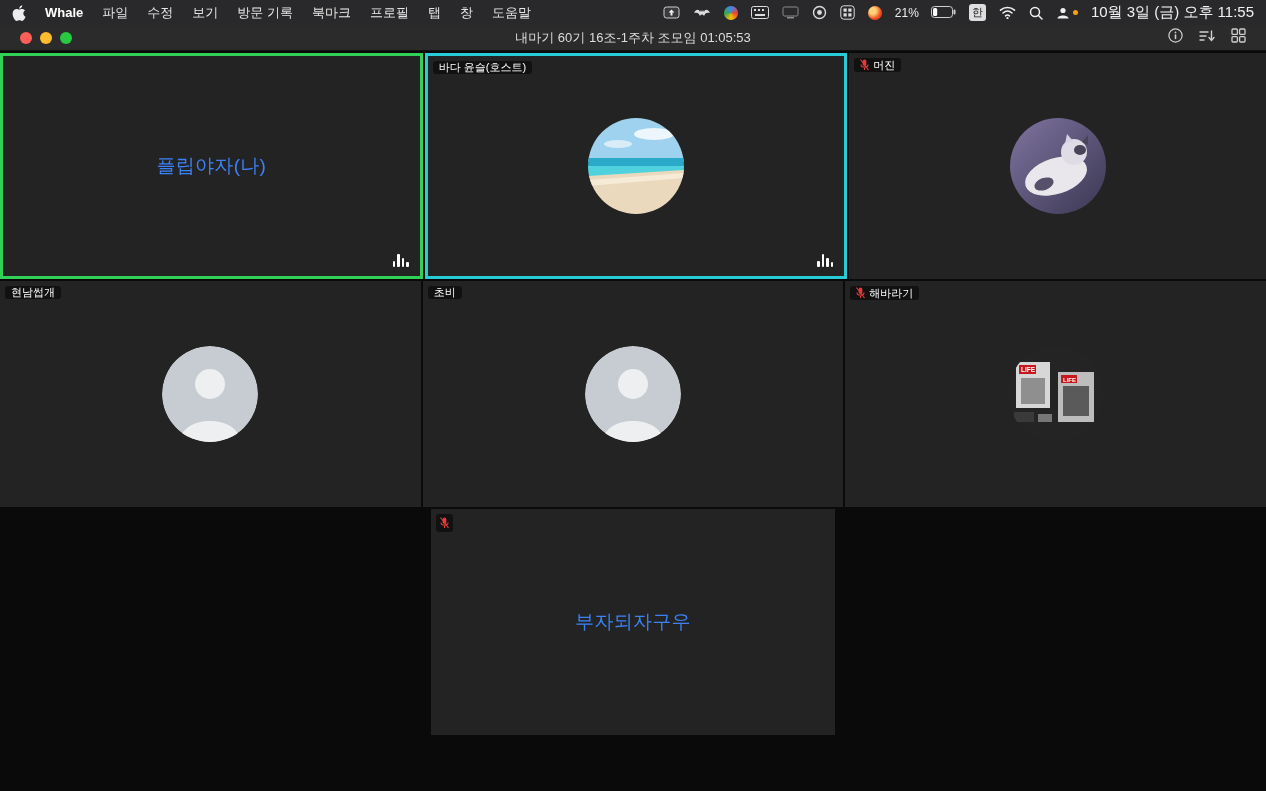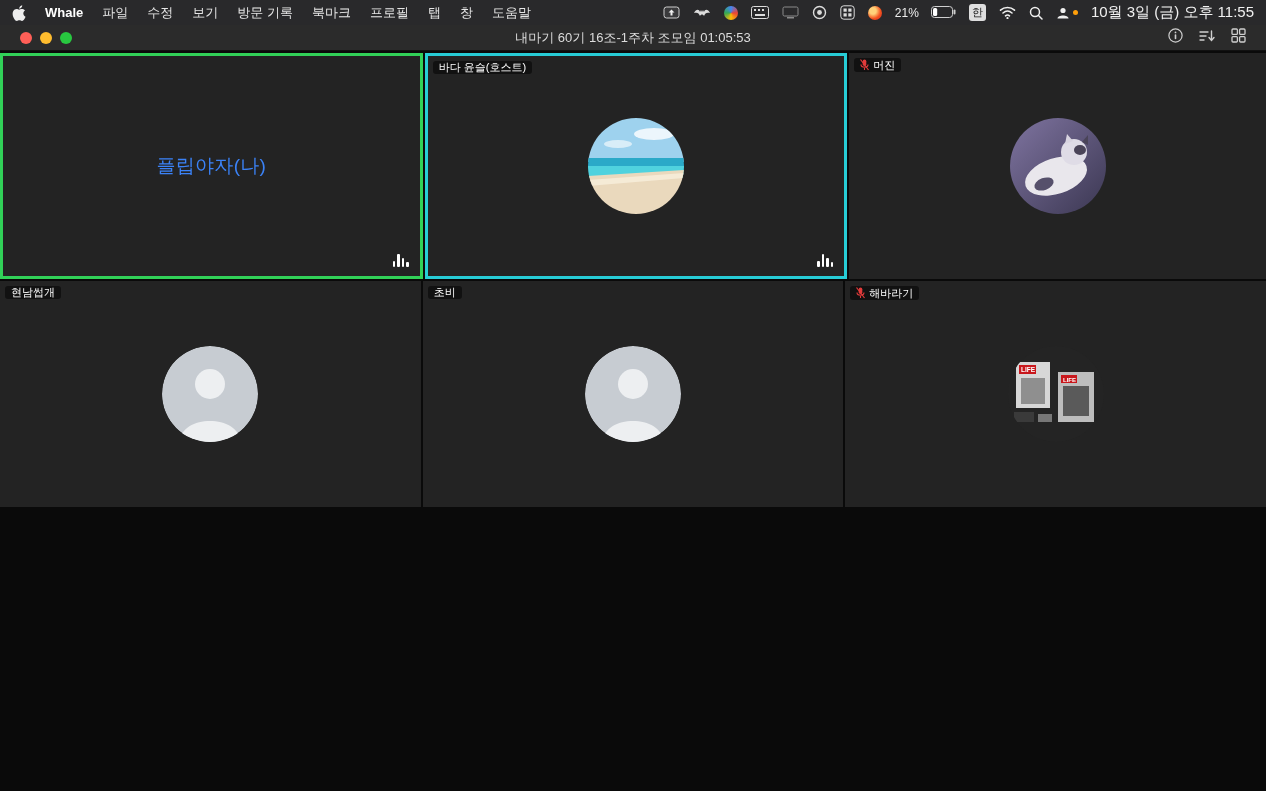--- a/index.html
+++ b/index.html
@@ -349,17 +349,28 @@
               <rect x="6" y="66" width="20" height="10" fill="#3a3a3a"></rect>
               <rect x="30" y="68" width="14" height="8" fill="#777777"></rect>
             </g>
           </svg>
         </div>
       </div>
     </div>
 
     <div class="g-row center">
 
+      <div class="tile fixed">
+        <div class="p-label icon-only">
+          <svg width="9" height="12" viewBox="0 0 9 12">
+              <rect x="2.7" y="0.5" width="3.6" height="6.5" rx="1.8" fill="#e23b3b"></rect>
+              <path d="M1 5.5 C1 9 8 9 8 5.5" fill="none" stroke="#e23b3b" stroke-width="1.1"></path>
+              <line x1="4.5" y1="9" x2="4.5" y2="11" stroke="#e23b3b" stroke-width="1.1"></line>
+              <line x1="0.5" y1="0.5" x2="8.5" y2="11" stroke="#e23b3b" stroke-width="1.2"></line>
+            </svg>
+        </div>
+        <div class="center-name">부자되자구우</div>
+      </div>
 
     </div>
 
   </div>
 </div>
 
 </body></html>

